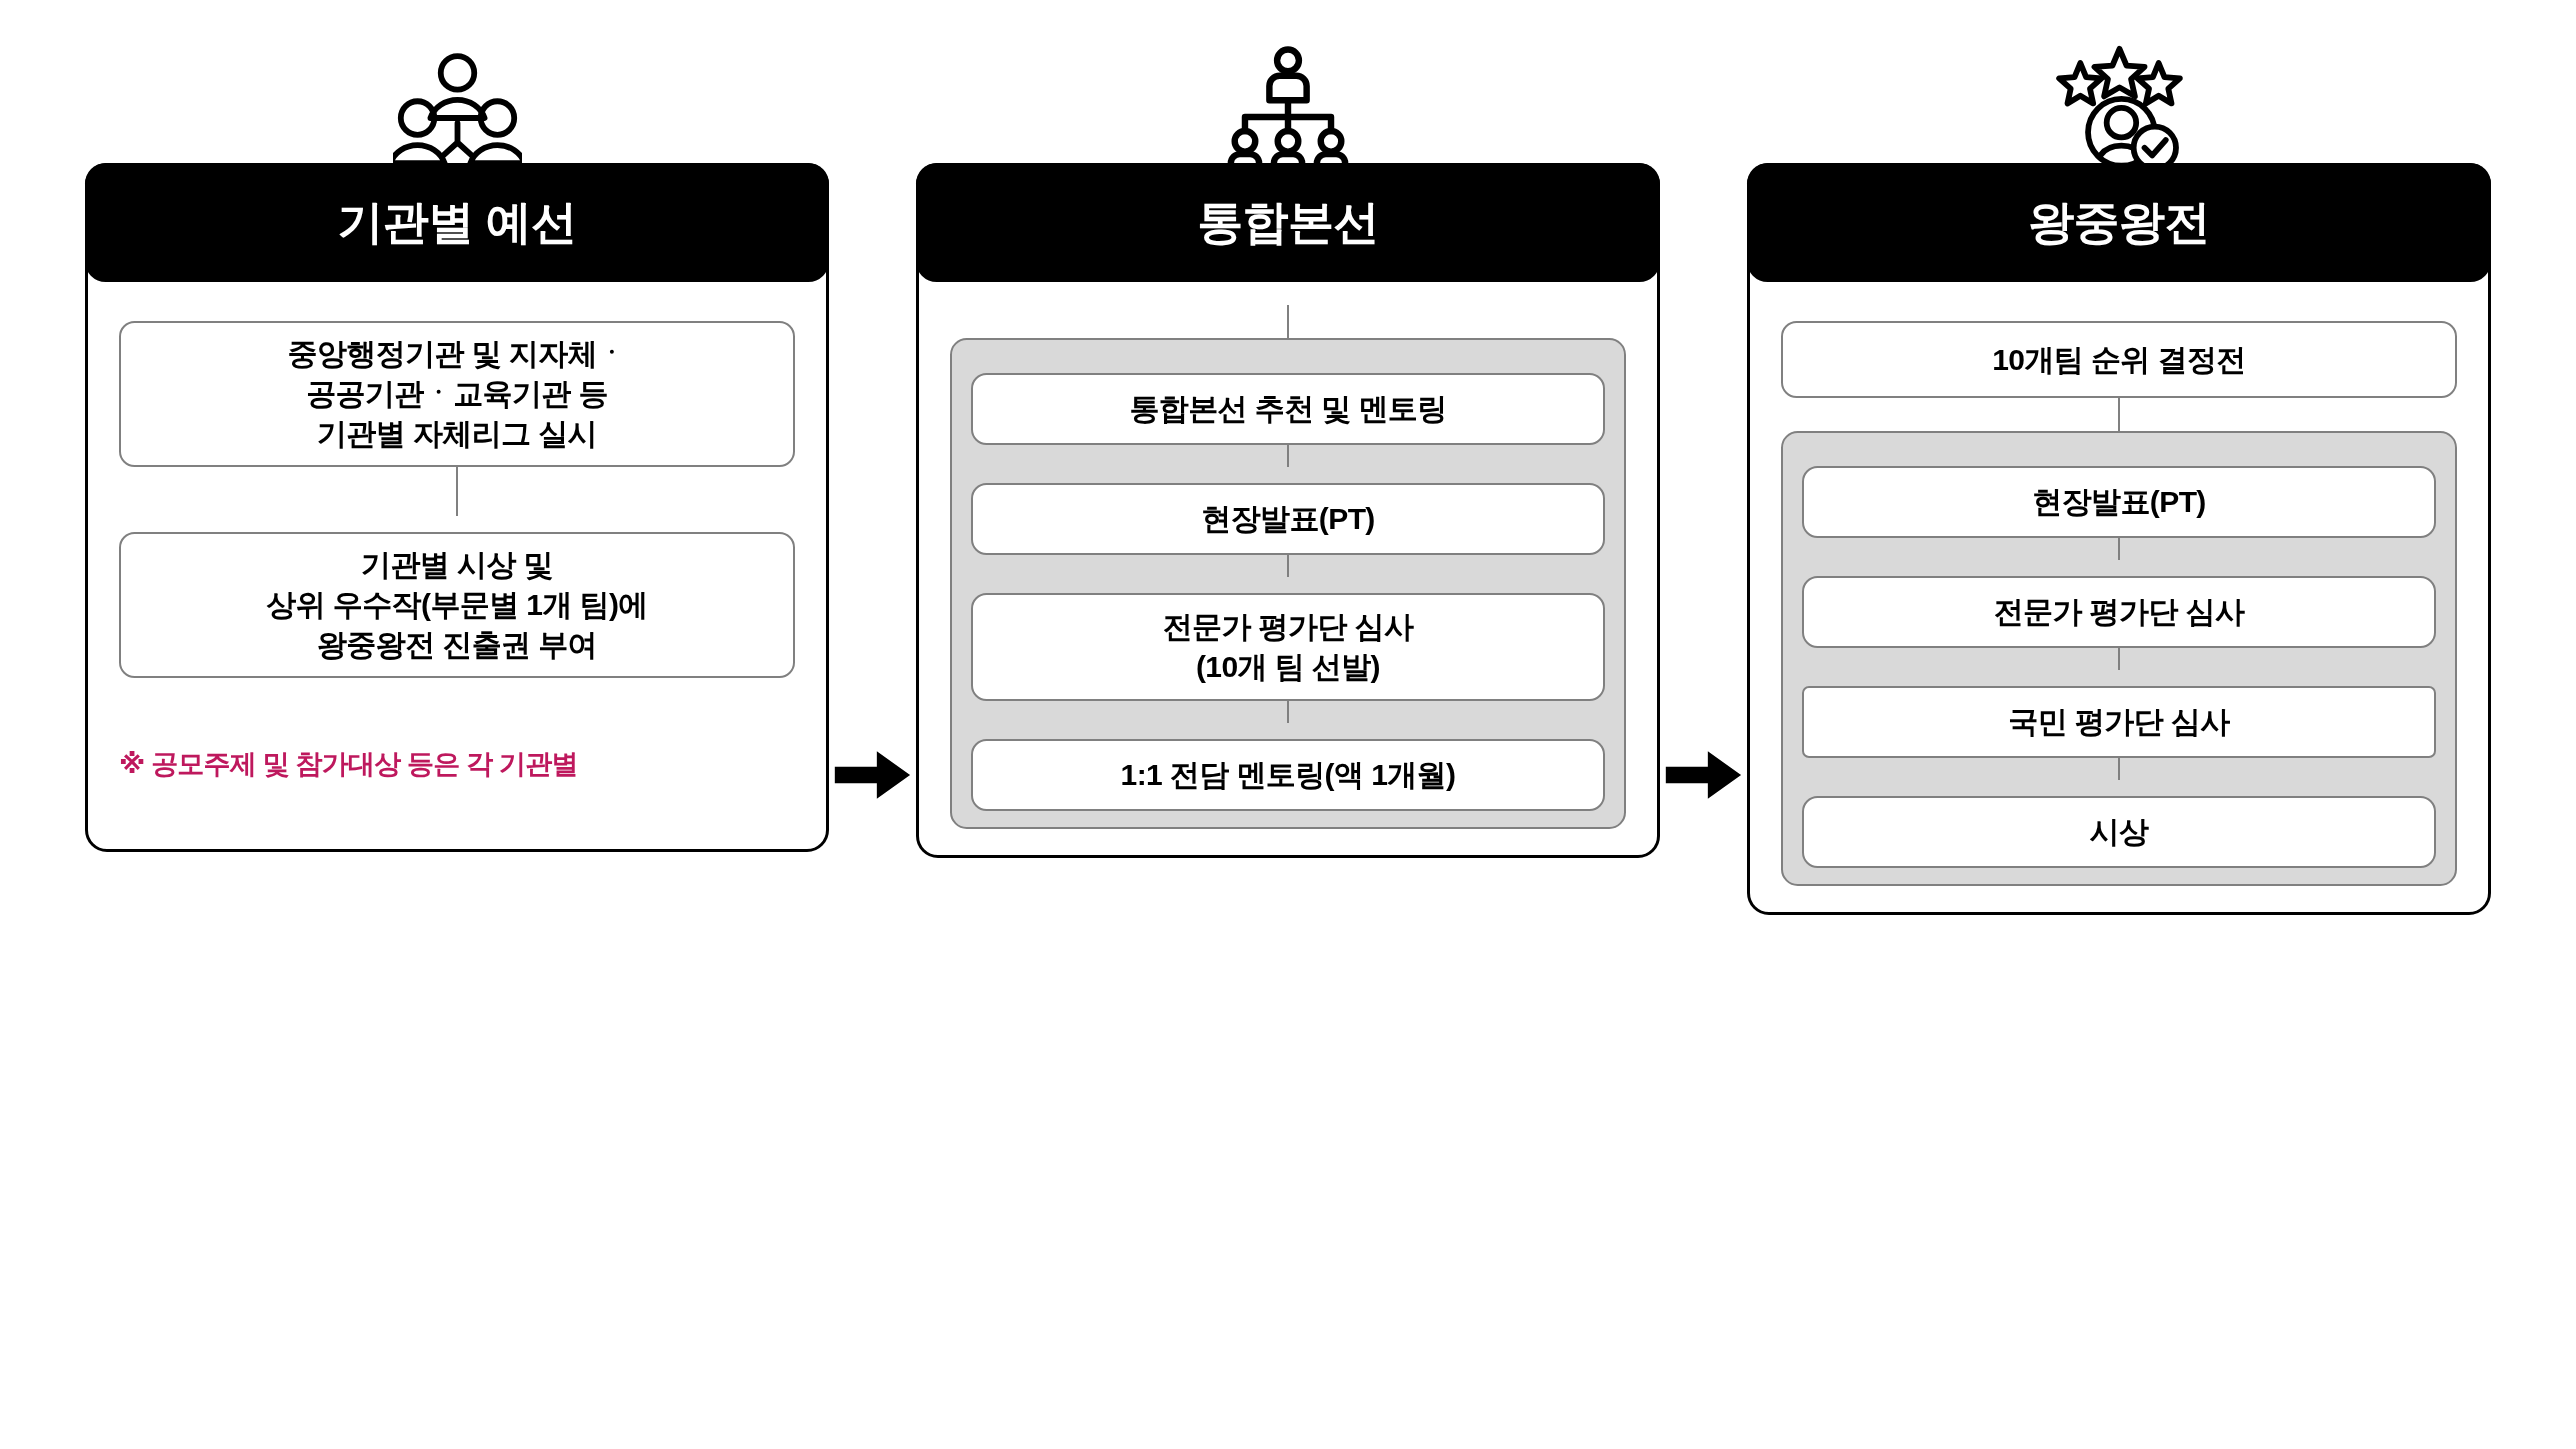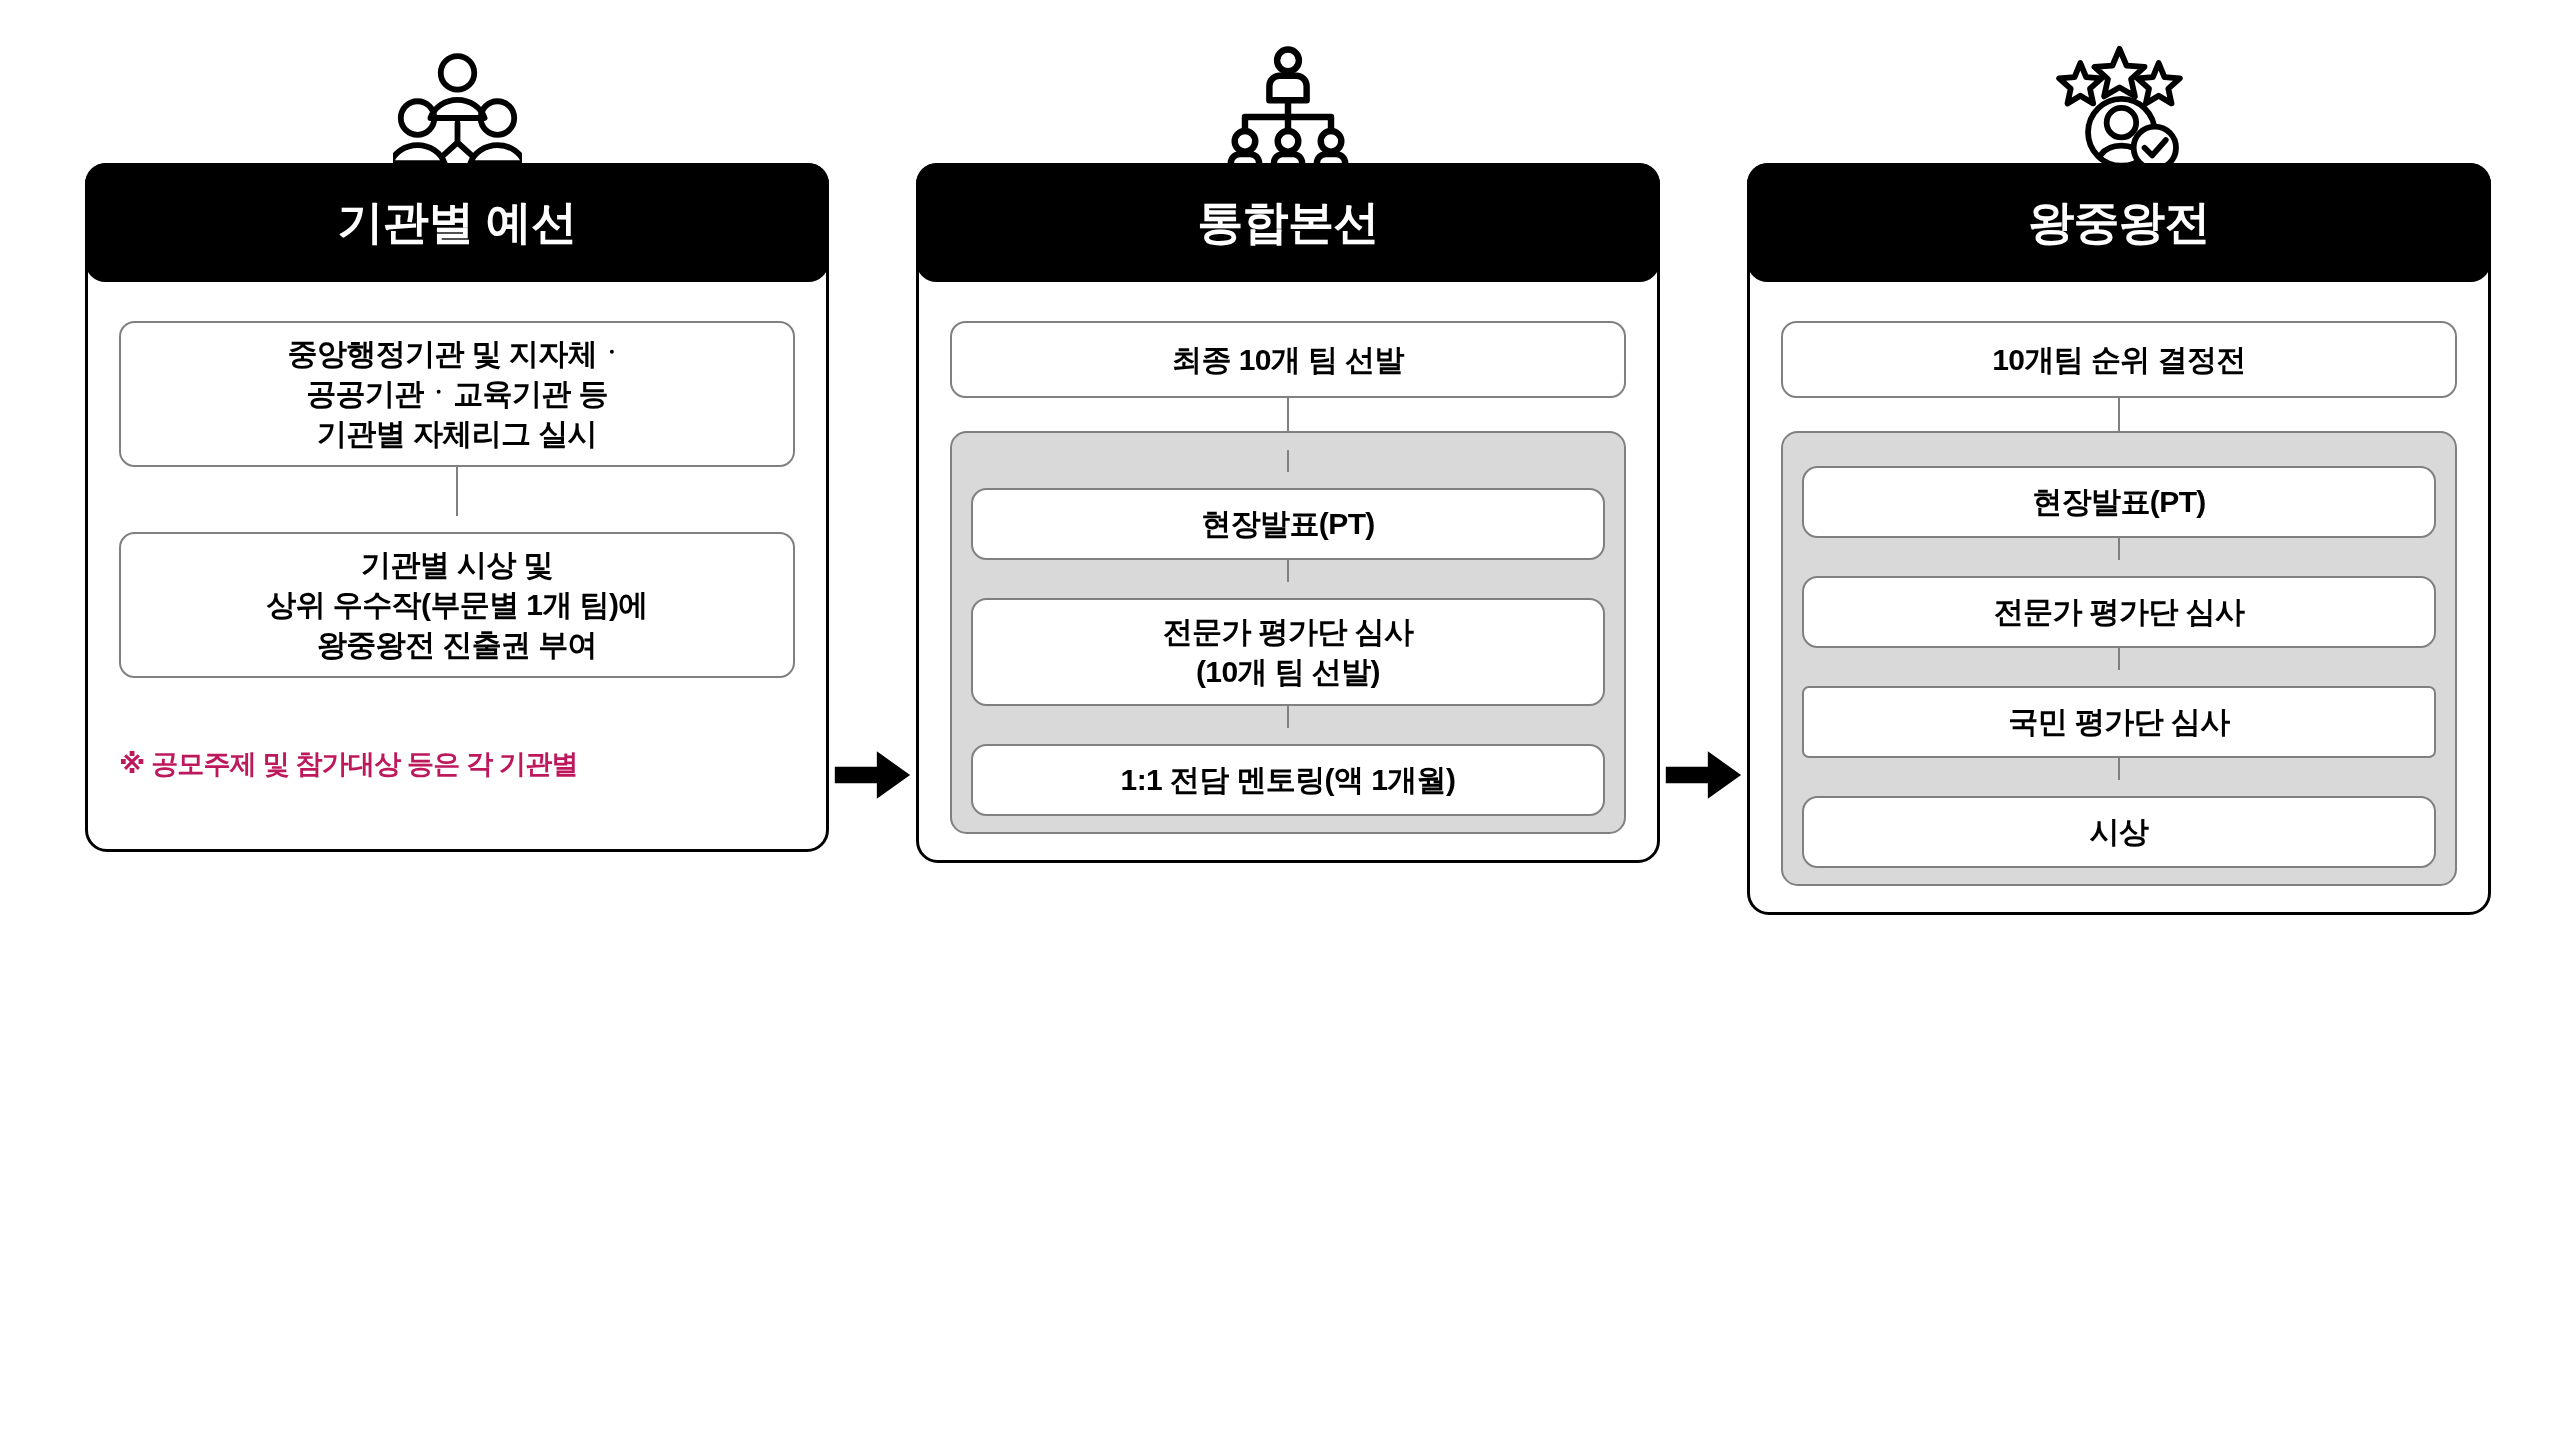--- a/index.html
+++ b/index.html
@@ -238,28 +238,28 @@
         </svg>
       </div>
 
       <div class="card">
         <div class="card-header">
           <span class="card-header-title">통합본선</span>
         </div>
 
         <div class="card-body">
 
-          <div class="box" style="min-height:77px;">
-            <span class="box-text">최종 10개 팀 선발</span>
-          </div>
 
           <div class="connector" style="height:33px;"></div>
 
           <div class="gray-panel">
 
+            <div class="box" style="min-height:72px;">
+              <span class="box-text">통합본선 추천 및 멘토링</span>
+            </div>
             <div class="connector" style="height:22px;"></div>
 
             <div class="box" style="min-height:72px;">
               <span class="box-text">현장발표(PT)</span>
             </div>
             <div class="connector" style="height:22px;"></div>
 
             <div class="box" style="min-height:108px;">
               <span class="box-text">전문가 평가단 심사
 (10개 팀 선발)</span>

